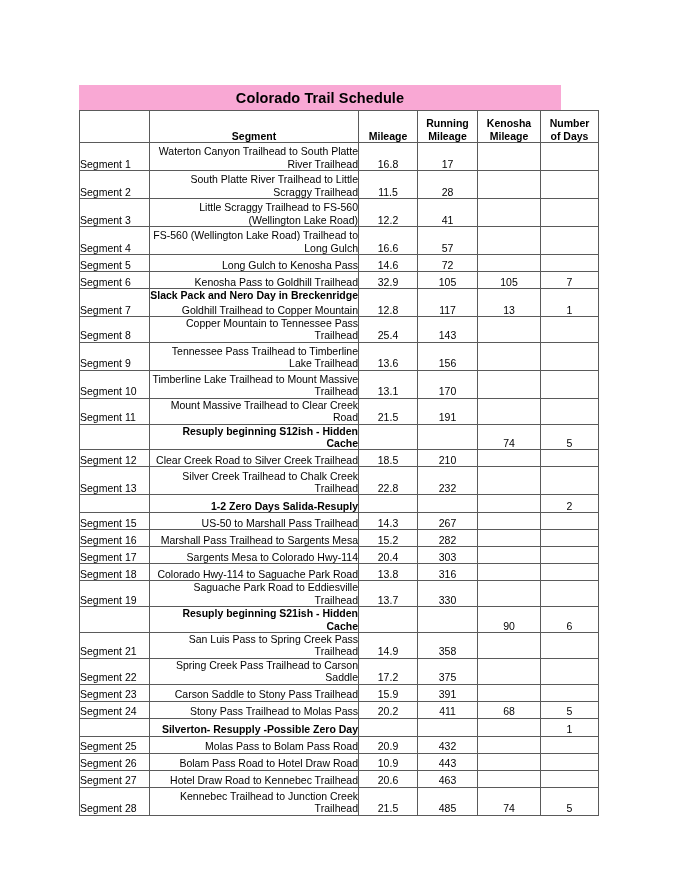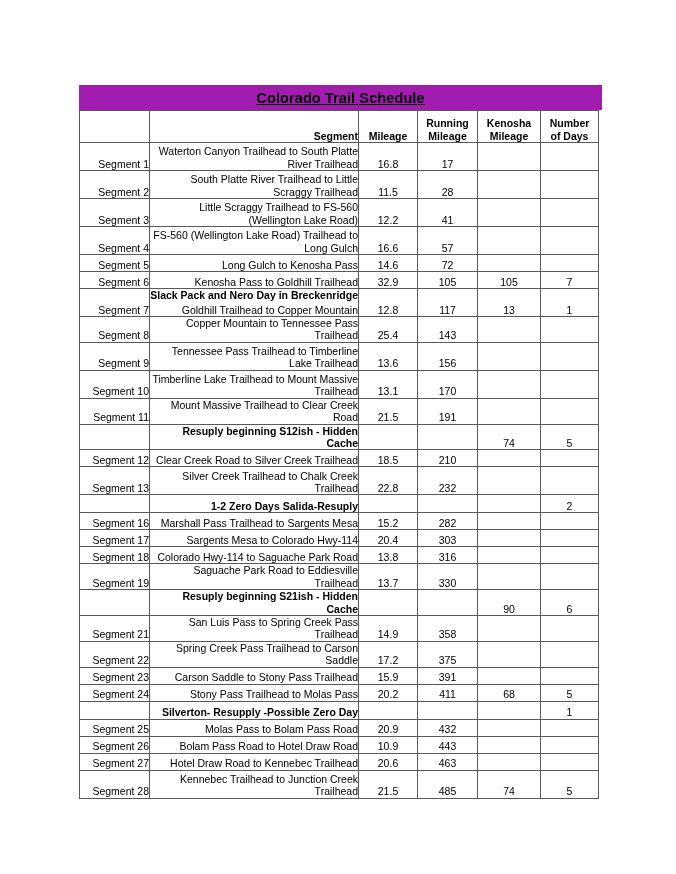--- a/index.html
+++ b/index.html
@@ -20,27 +20,26 @@
     width: 676px;
     height: 874px;
     background: #ffffff;
   }
 
   
   #title-band {
     position: absolute;
     left: 79px;
     top: 85px;
-    width: 523px;
+    width: 482px;
     height: 25px;
-    background: #a21caf;
+    background: #f9a8d4;
     display: flex;
     align-items: center;
     justify-content: center;
-    text-decoration: underline;
   }
   #title-band .title-text {
     font-size: 14.5px;
     font-weight: bold;
     letter-spacing: 0.1px;
     color: #000;
     white-space: nowrap;
   }
 
   
@@ -79,27 +78,26 @@
     line-height: 13.5px;
     text-align: center;
     vertical-align: bottom;
     padding: 2px 2px 3px 2px;
     height: 31px;
     border-top: 1px solid #3a3a3a;
     border-bottom: 1px solid #3a3a3a;
   }
   thead th.seg-head {
     font-size: 13px;
-    text-align: right;
   }
 
   
   td.seg-cell {
     padding: 0 0 2px 4px;
-    text-align: right;
+    text-align: left;
     vertical-align: bottom;
     white-space: nowrap;
     margin-left: 39px;
   }
   td.desc-cell {
     padding: 1px 2px 2px 5px;
     text-align: right;
     vertical-align: top;
   }
   td.num-cell {
@@ -291,20 +289,28 @@
         </tr>
         <tr class="note-row">
           <td class="seg-cell"></td>
           <td class="note-cell">1-2 Zero Days Salida-Resuply</td>
           <td class="num-cell"></td>
           <td class="num-cell"></td>
           <td class="num-cell"></td>
           <td class="num-cell">2</td>
         </tr>
         <tr class="r1">
+          <td class="seg-cell">Segment 15</td>
+          <td class="desc-cell">US-50 to Marshall Pass Trailhead</td>
+          <td class="num-cell">14.3</td>
+          <td class="num-cell">267</td>
+          <td class="num-cell"></td>
+          <td class="num-cell"></td>
+        </tr>
+        <tr class="r1">
           <td class="seg-cell">Segment 16</td>
           <td class="desc-cell">Marshall Pass Trailhead to Sargents Mesa</td>
           <td class="num-cell">15.2</td>
           <td class="num-cell">282</td>
           <td class="num-cell"></td>
           <td class="num-cell"></td>
         </tr>
         <tr class="r1">
           <td class="seg-cell">Segment 17</td>
           <td class="desc-cell">Sargents Mesa to Colorado Hwy-114</td>

